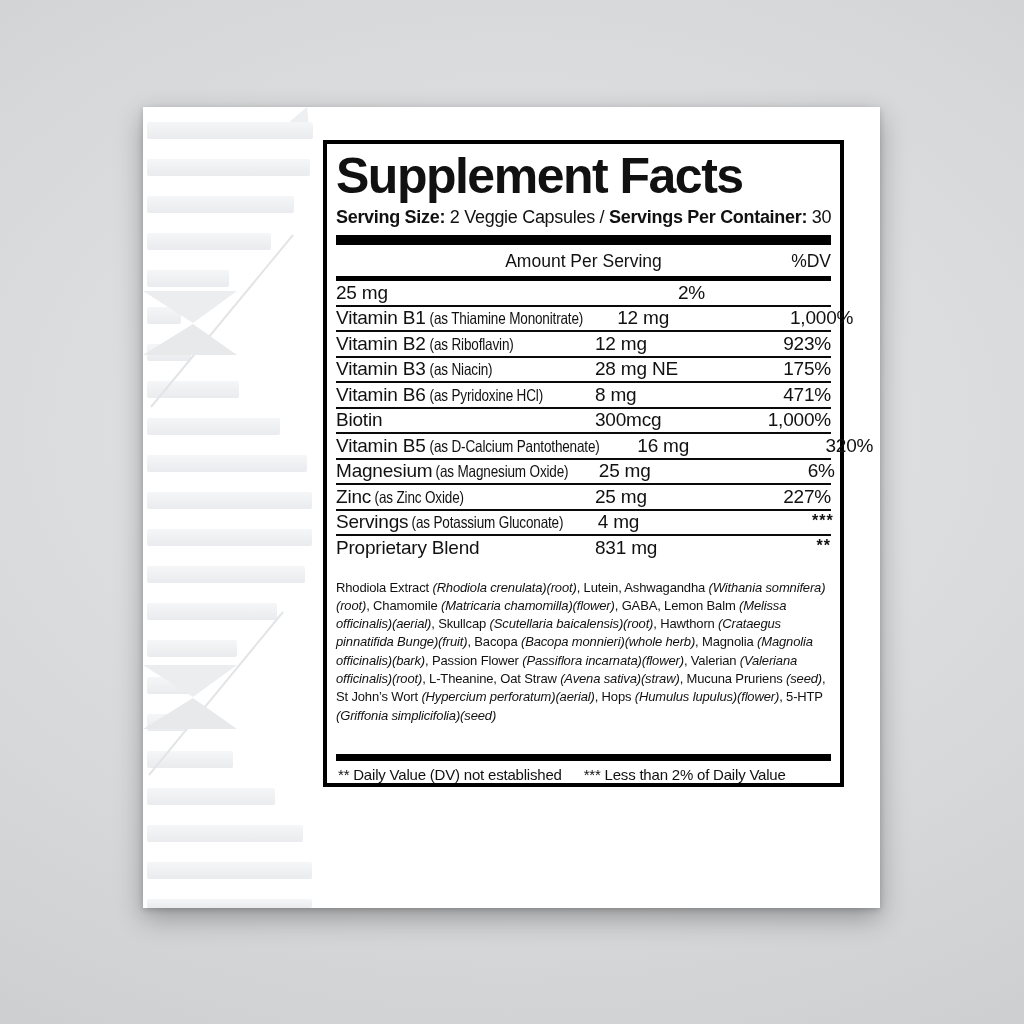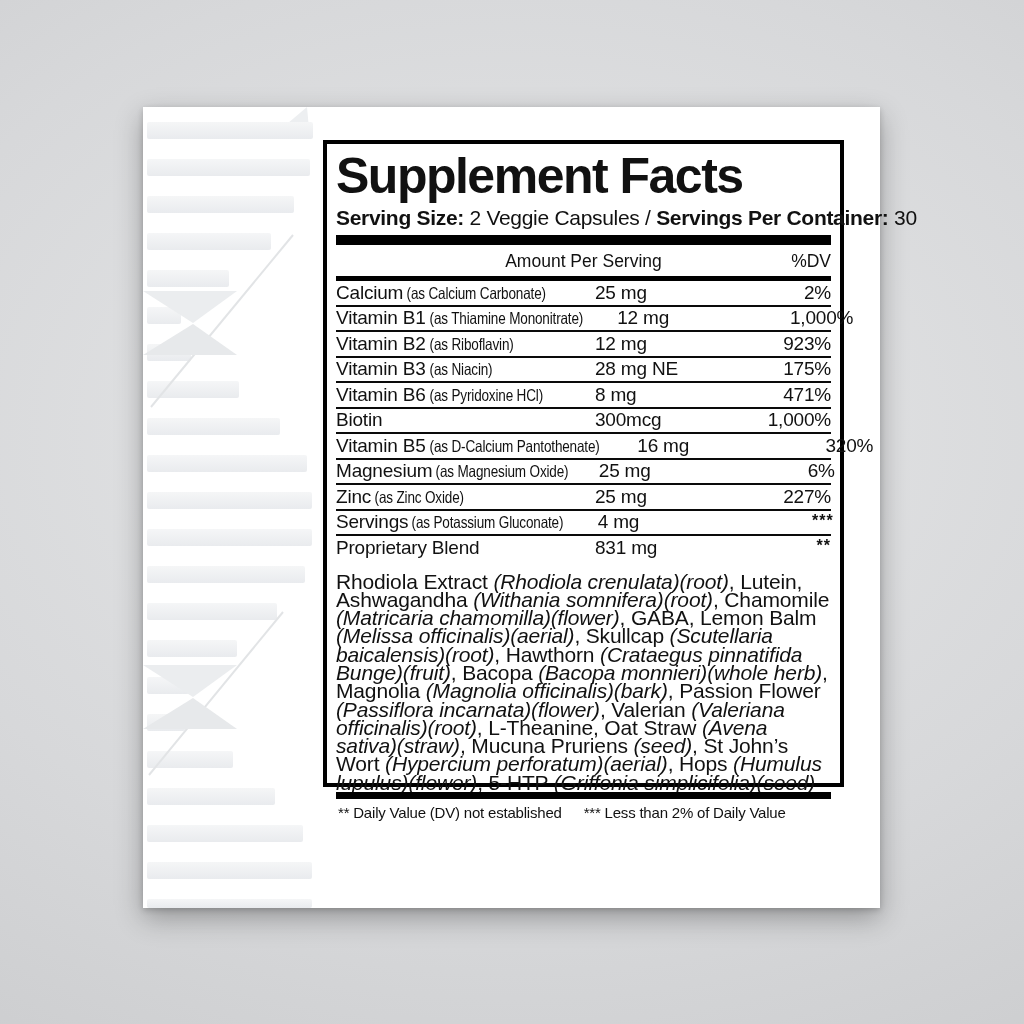--- a/index.html
+++ b/index.html
@@ -13,37 +13,37 @@
     position:absolute;left:143px;top:107px;width:737px;height:801px;background:#ffffff;
     box-shadow:0 10px 26px rgba(0,0,0,.30), 0 2px 6px rgba(0,0,0,.18);
   }
   .dna{position:absolute;left:0;top:0;width:200px;height:801px;overflow:hidden;}
 
   .panel{
     position:absolute;left:180px;top:33px;width:521px;height:647px;box-sizing:border-box;
     border:4px solid #000;background:#fff;padding:0 9px;display:flex;flex-direction:column;
   }
   .title{font-size:50px;font-weight:bold;letter-spacing:-1.5px;line-height:60px;margin-top:2px;white-space:nowrap;}
-  .serving{font-size:21px;line-height:23px;white-space:nowrap;letter-spacing:-0.3px;text-align:right;}
+  .serving{font-size:18px;line-height:23px;white-space:nowrap;letter-spacing:-0.3px;text-align:right;}
   .serving b{letter-spacing:-0.3px;}
   .bar{background:#000;flex:none;}
   .bar1{height:10px;margin-top:6px;}
   .colhead{position:relative;height:31px;font-weight:normal;font-size:17.5px;flex:none;}
   .colhead .amount-head{position:absolute;left:0;right:0;top:6px;text-align:center;}
   .colhead .dv-head{position:absolute;right:0;top:6px;}
   .bar2{height:5px;}
   .rows{flex:none;}
   .row{display:grid;grid-template-columns:1fr 110px 126px;align-items:center;height:23.5px;border-bottom:2px solid #0a0a0a;font-size:19px;}
   .row:last-child{border-bottom:none;}
   .nm{white-space:nowrap;letter-spacing:-0.2px;}
   .nm-form{display:inline-block;transform:scaleX(.82);transform-origin:0 70%;font-size:16.5px;letter-spacing:-0.2px;}
   .amt{text-align:left;white-space:nowrap;letter-spacing:-0.2px;}
   .dv{text-align:right;letter-spacing:-0.2px;}
   .dv.sup{align-self:start;line-height:13px;margin-top:3px;font-weight:bold;letter-spacing:1px;font-size:16px;}
-  .blend{font-size:21px;line-height:18.3px;letter-spacing:-0.15px;margin-top:13px;}
+  .blend{font-size:13px;line-height:18.3px;letter-spacing:-0.15px;margin-top:19px;}
   .bar3{height:7px;margin-top:auto;}
   .footnote{font-size:15px;padding:5px 0 0 2px;white-space:nowrap;letter-spacing:-0.2px;flex:none;}
   .footnote .fn2{margin-left:22px;}
   .other{position:absolute;left:194px;top:686px;width:550px;font-size:19px;line-height:24px;letter-spacing:-0.2px;}
 </style>
 </head>
 <body>
 
 <div class="stage">
   <div class="card">
@@ -95,21 +95,20 @@
 
       <div class="colhead">
         <span class="amount-head">Amount Per Serving</span>
         <span class="dv-head">%DV</span>
       </div>
 
       <div class="bar bar2"></div>
 
       <div class="rows" id="rows">
           <div class="row">
-            <span class="nm"><span class="nm-main">Calcium</span><span class="nm-form">&nbsp;(as Calcium Carbonate)</span></span>
             <span class="amt">25 mg</span>
             <span class="dv">2%</span>
           </div>
           <div class="row">
             <span class="nm"><span class="nm-main">Vitamin B1</span><span class="nm-form">&nbsp;(as Thiamine Mononitrate)</span></span>
             <span class="amt">12 mg</span>
             <span class="dv">1,000%</span>
           </div>
           <div class="row">
             <span class="nm"><span class="nm-main">Vitamin B2</span><span class="nm-form">&nbsp;(as Riboflavin)</span></span>

